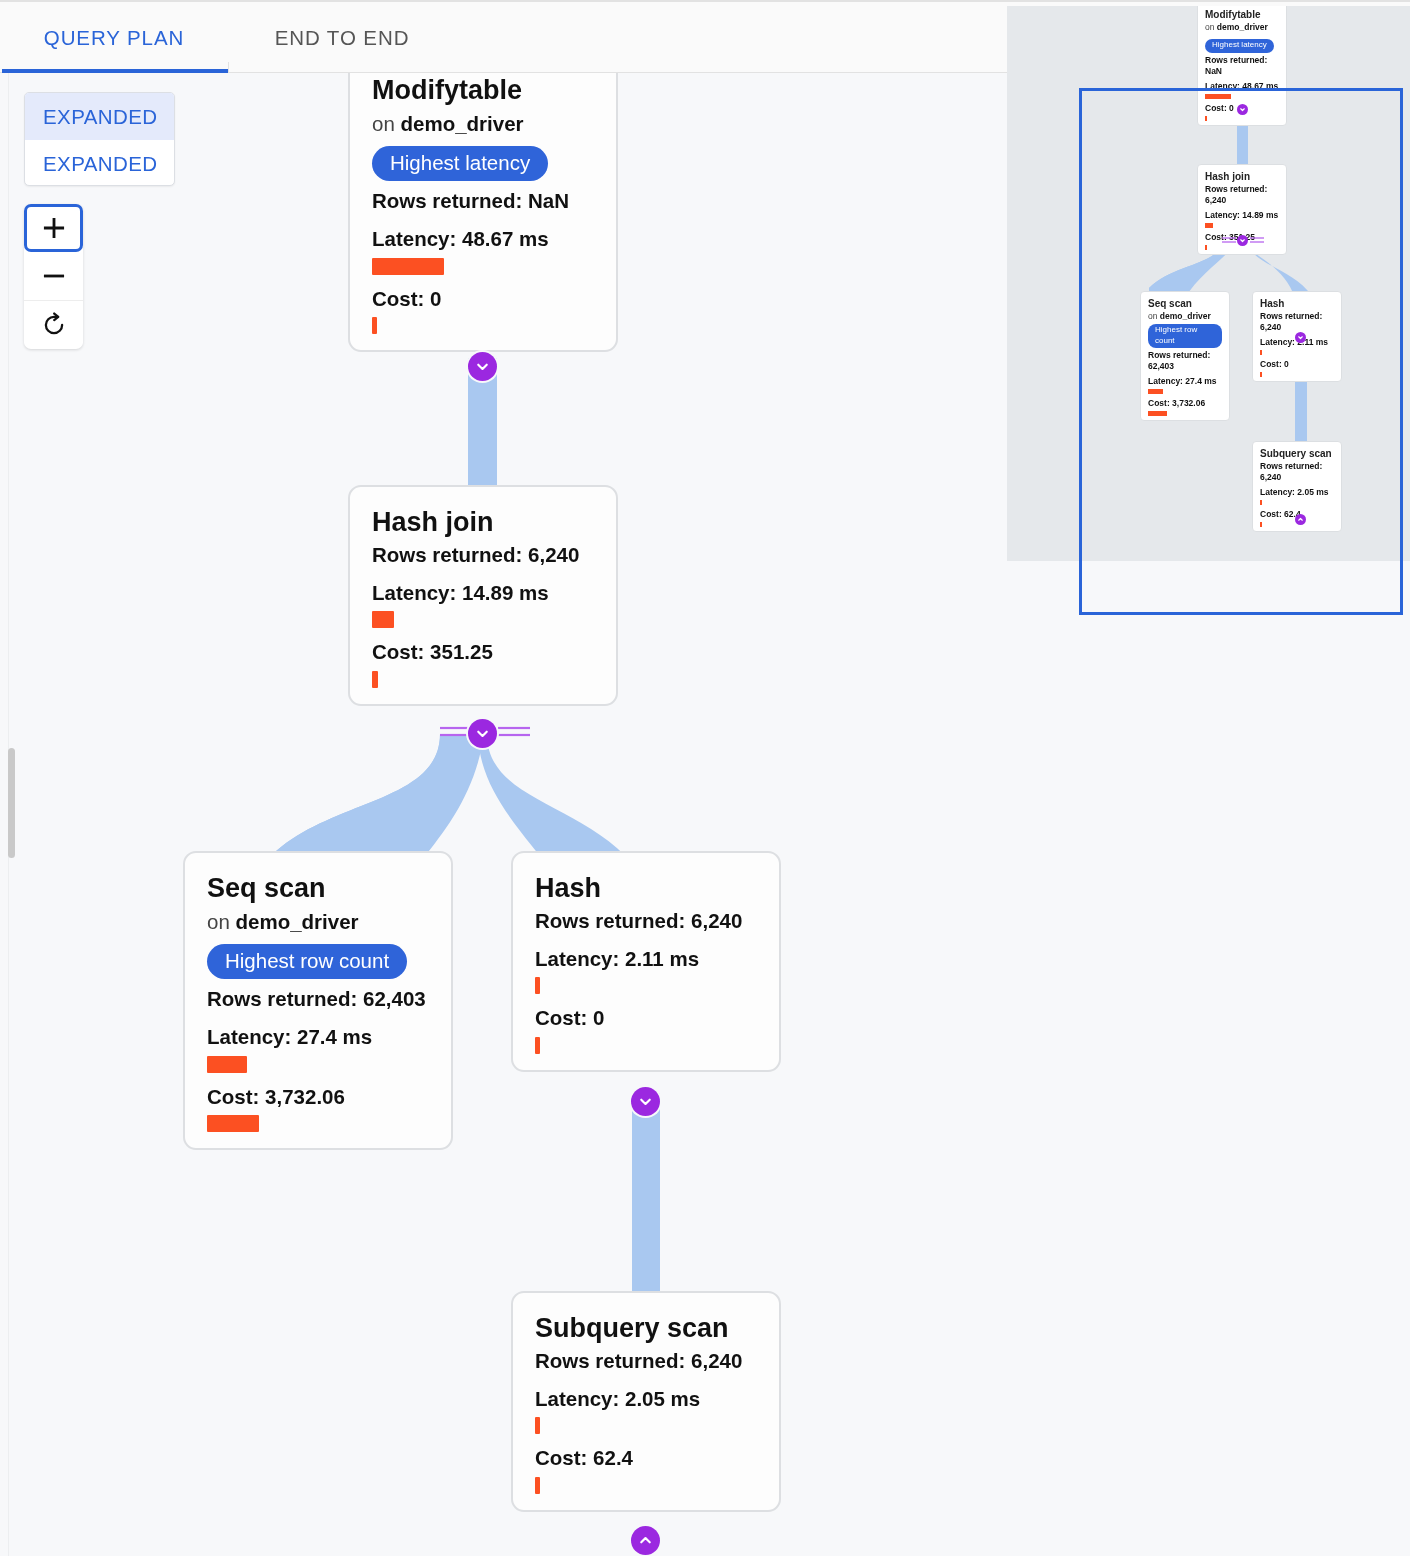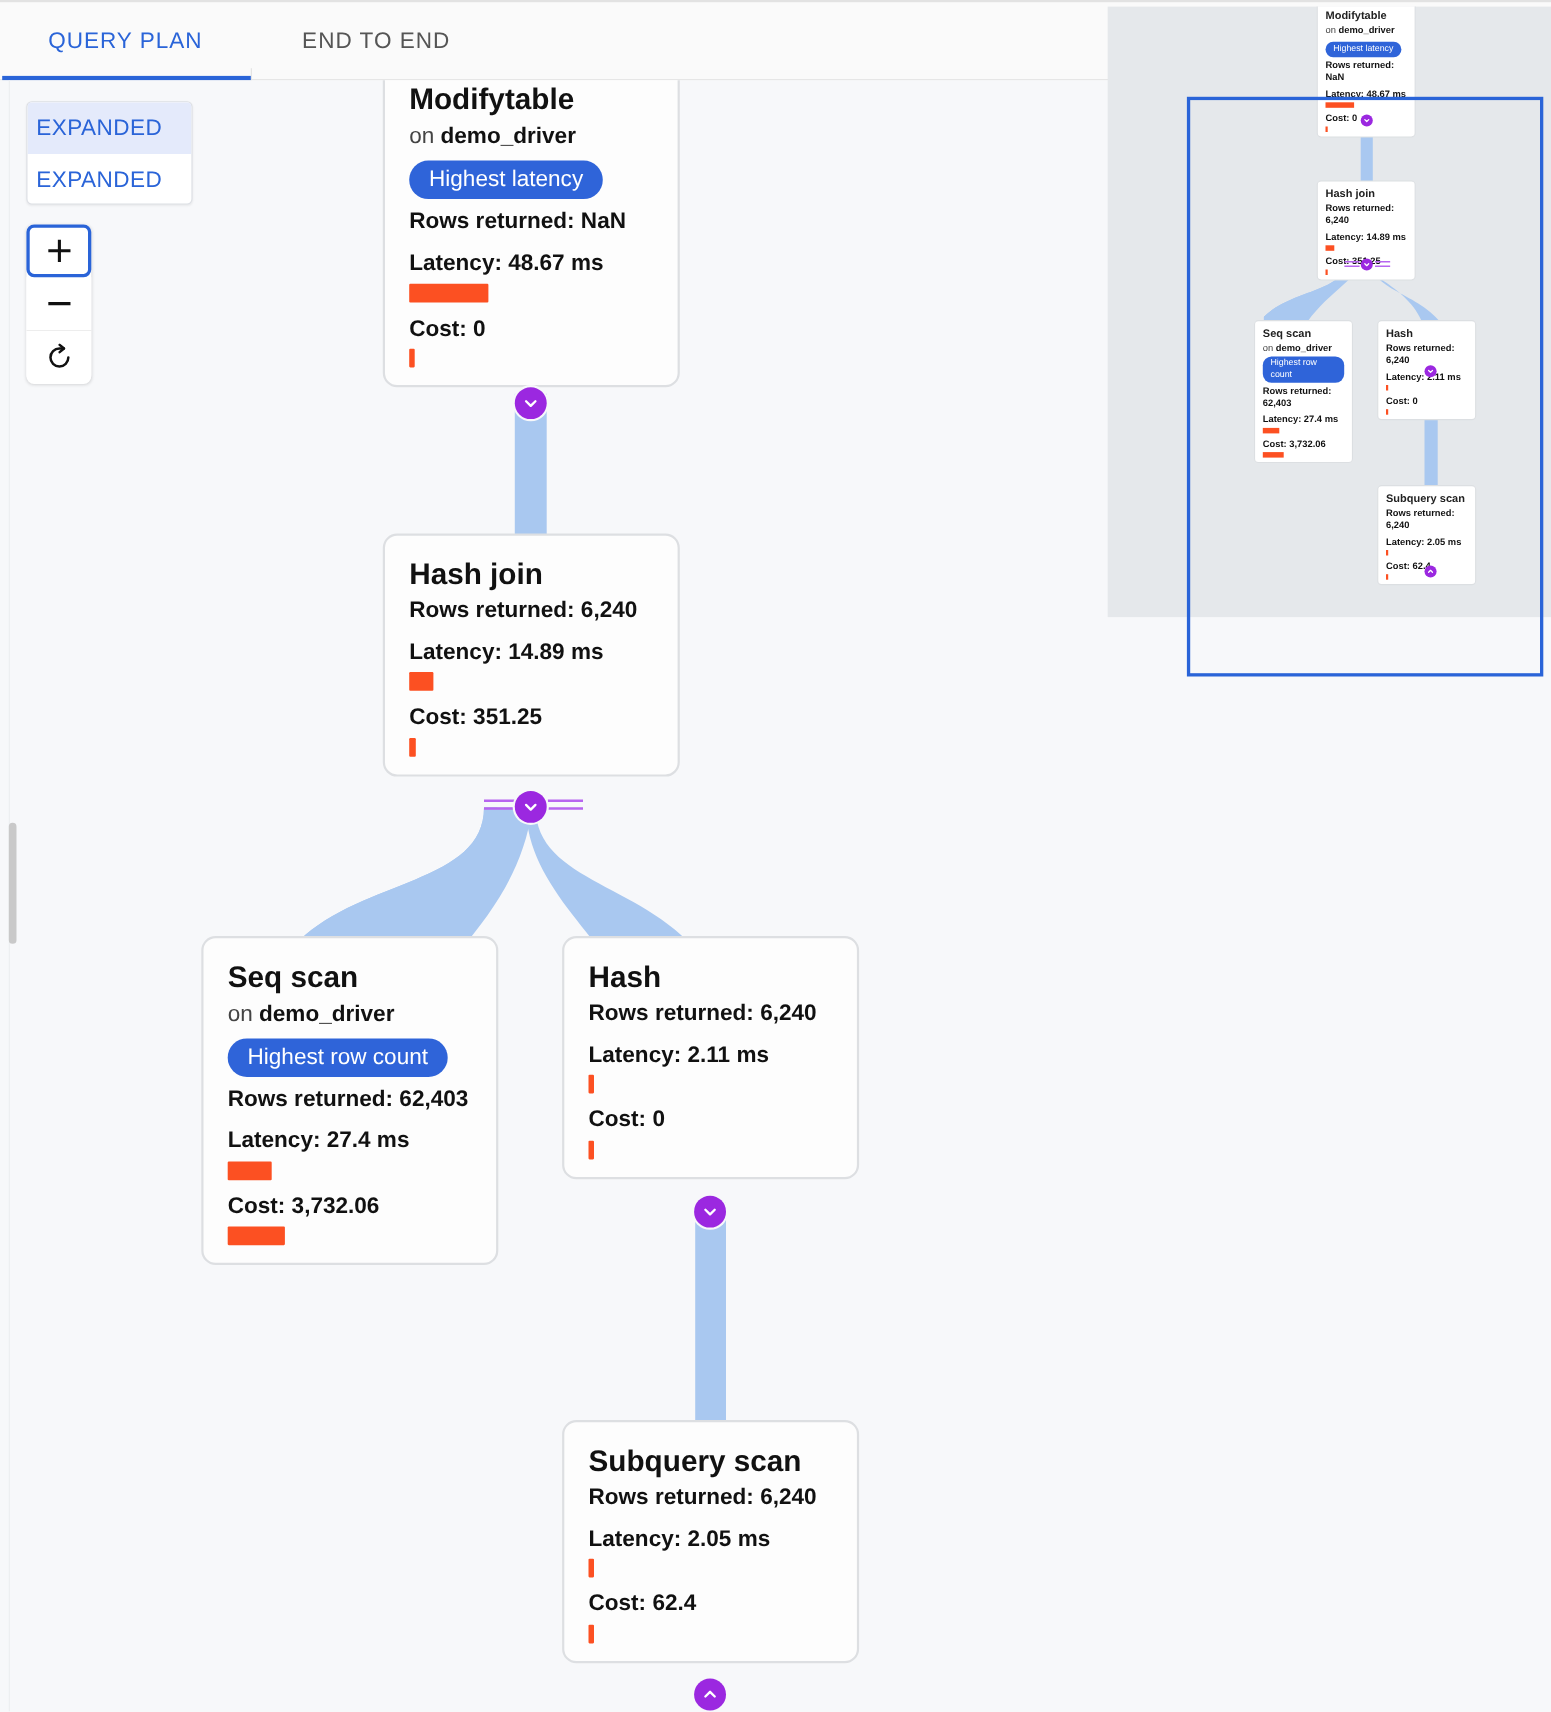--- a/index.html
+++ b/index.html
@@ -43,21 +43,21 @@
     background:#c9c9c9; border-radius:4px;
   }
 
   
   .mode-toggle {
     position:absolute; left:24px; top:19px; width:151px; height:94px;
     background:#ffffff; border:1px solid #dcdfe4; border-radius:5px;
     overflow:hidden; box-shadow:0 1px 2px rgba(0,0,0,.06);
   }
   .mode-opt {
-    height:47px; display:flex; align-items:center; padding-left:8px;
+    height:47px; display:flex; align-items:center; padding-left:18px;
     font-size:20.5px; color:#2a64d8; letter-spacing:.4px; cursor:pointer; user-select:none;
   }
   .mode-opt.sel { background:#e4eafb; }
 
   
   .zoomctl {
     position:absolute; left:24px; top:131px; width:59px; height:145px;
     background:#fff; border-radius:7px; box-shadow:0 1px 3px rgba(0,0,0,.14);
   }
   .zbtn {

